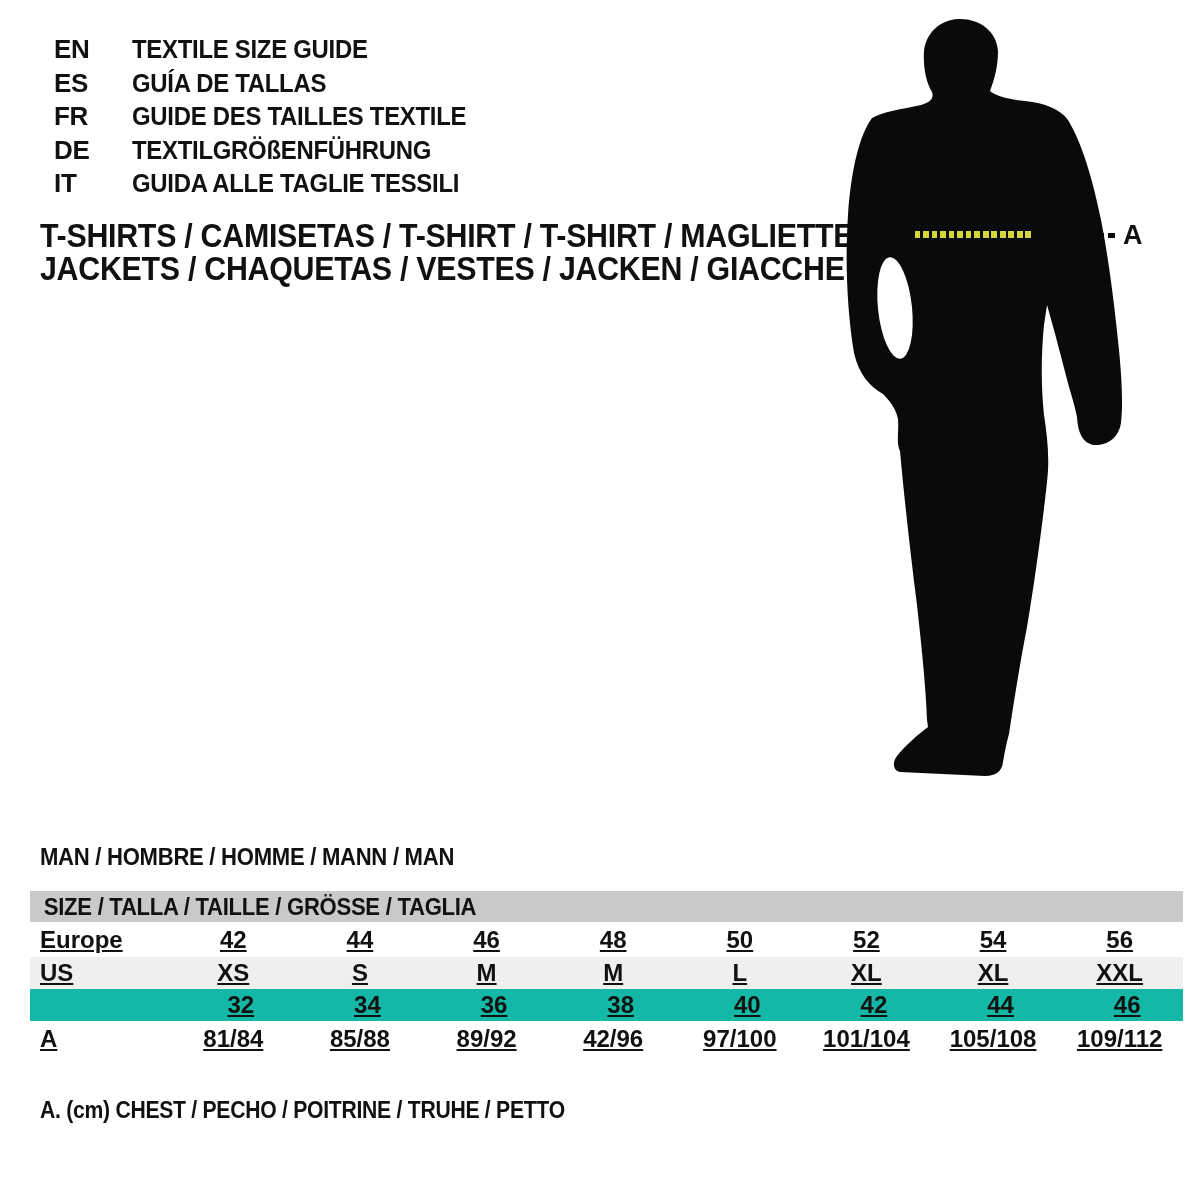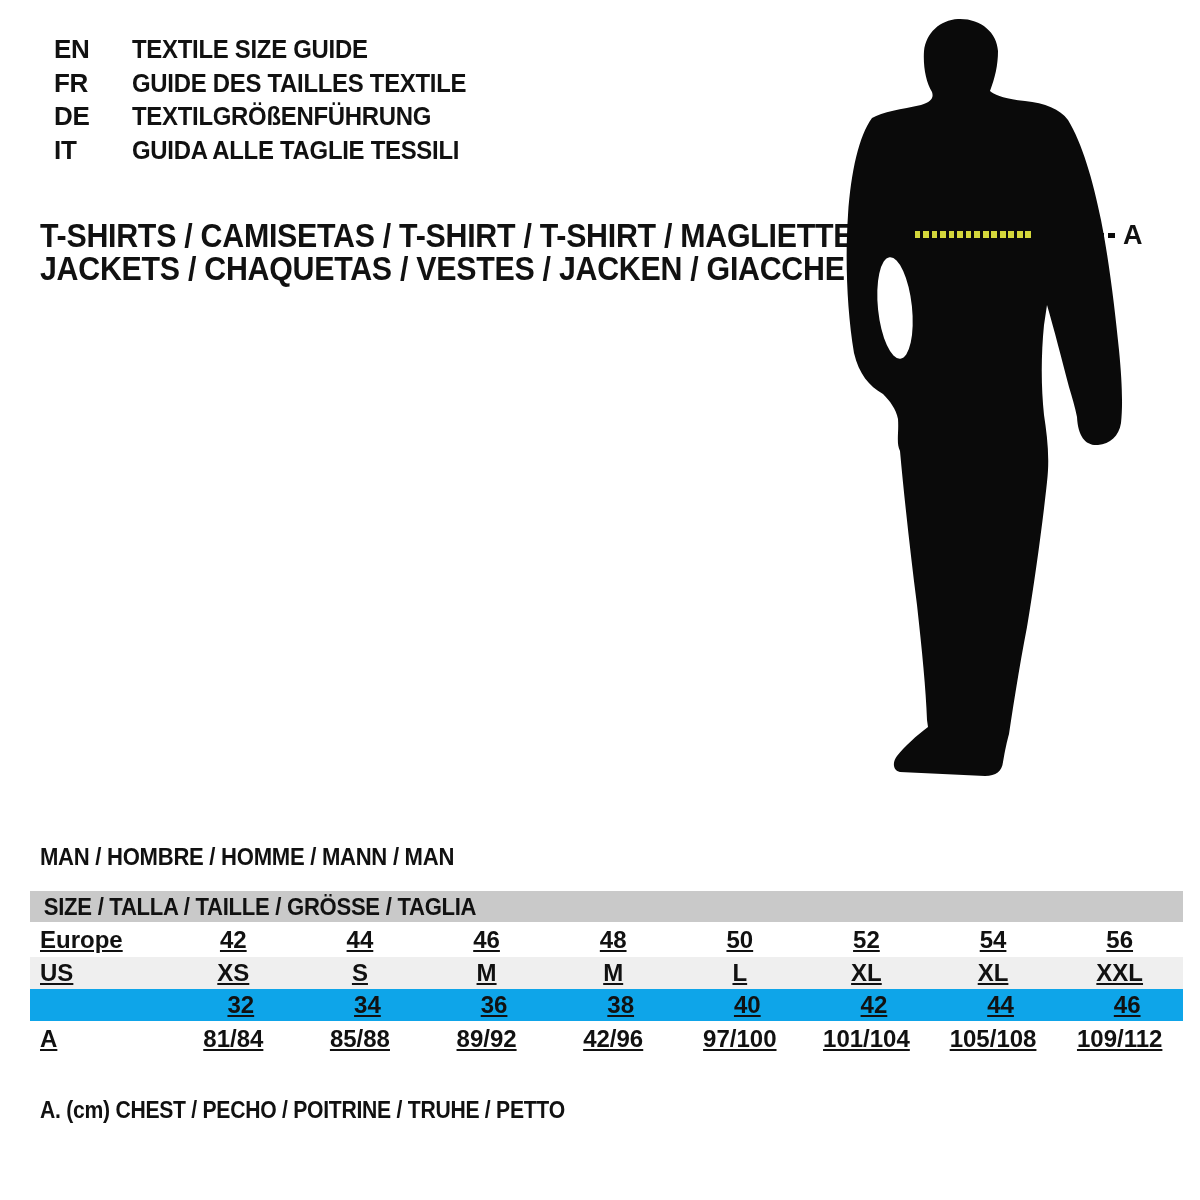--- a/index.html
+++ b/index.html
@@ -31,34 +31,38 @@
   .man-title{position:absolute;left:40px;top:843px;font-size:24px;white-space:nowrap;letter-spacing:-0.3px;}
   
   .size-table{position:absolute;left:30px;top:891px;width:1153px;font-size:24px;}
   .thead-bar{background:#c9c9c9;height:31px;display:flex;align-items:center;}
   .thead-bar span{padding-left:15px;white-space:nowrap;letter-spacing:-0.3px;}
   .trow{display:grid;grid-template-columns:140px repeat(8,1fr);align-items:center;text-decoration:underline;}
   .trow .rlabel{padding-left:10px;text-align:left;}
   .trow .cell{text-align:center;}
   .r0{height:35px;}
   .r1{height:32px;background:#efefef;}
-  .r2{height:32px;background:#0ea5e9;gap:15px;}
+  .r2{height:32px;background:#14b8a6;gap:15px;}
   .r3{height:36px;}
   
   .footnote{position:absolute;left:40px;top:1097px;font-size:23px;white-space:nowrap;letter-spacing:-0.3px;}
 </style>
 </head>
 <body>
 
 <div class="canvas">
 
   <div class="lang-block">
     <div class="lang-row">
       <span class="code">EN</span>
       <span class="lbl cond">TEXTILE SIZE GUIDE</span>
+    </div>
+    <div class="lang-row">
+      <span class="code">ES</span>
+      <span class="lbl cond">GUÍA DE TALLAS</span>
     </div>
     <div class="lang-row">
       <span class="code">FR</span>
       <span class="lbl cond">GUIDE DES TAILLES TEXTILE</span>
     </div>
     <div class="lang-row">
       <span class="code">DE</span>
       <span class="lbl cond">TEXTILGRÖßENFÜHRUNG</span>
     </div>
     <div class="lang-row">

